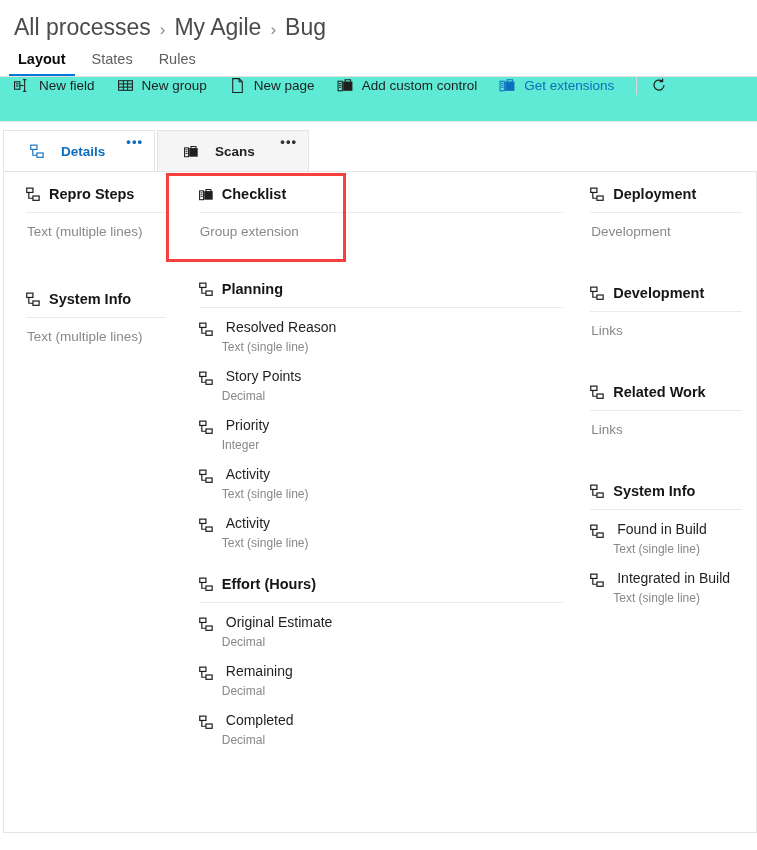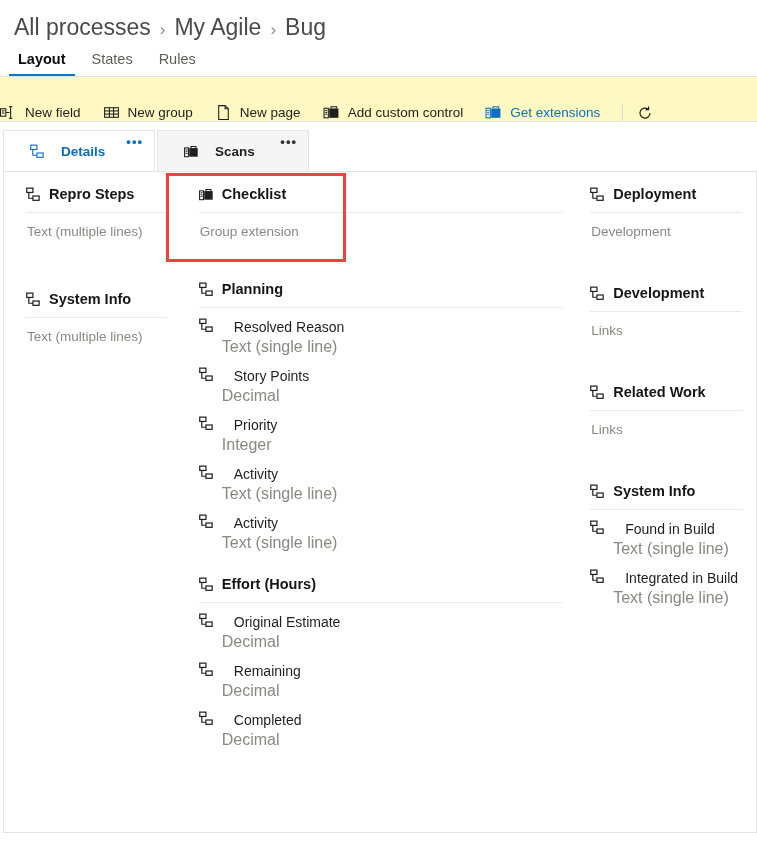--- a/index.html
+++ b/index.html
@@ -58,24 +58,25 @@
     content: "";
     position: absolute;
     left: 0; right: 0; bottom: 0;
     height: 2px;
     background: #0078d4;
   }
 
   
   .toolbar {
     display: flex;
-    align-items: flex-end;
+    align-items: flex-start;
     height: 45px;
+    padding-left: 14px;
     border-bottom: 1px solid #e6e6e6;
-    background: #fef9c3;
+    background: #5eead4;
   }
   .cmd {
     display: flex;
     align-items: center;
     gap: 8px;
     font-size: 13.5px;
     color: #1f1f1f;
     margin-right: 22px;
     cursor: pointer;
     white-space: nowrap;
@@ -178,27 +179,27 @@
     color: #8a8886;
     padding-left: 1px;
     line-height: 18px;
   }
 
   .field {
     margin-bottom: 11px;
     cursor: pointer;
   }
   .field-name {
-    display: flex; align-items: flex-start; gap: 20px;
+    display: flex; align-items: flex-end; gap: 12px;
     font-size: 14px;
     color: #1f1f1f;
     line-height: 19px;
   }
   .field-type {
-    font-size: 16px;
+    font-size: 12px;
     color: #8a8886;
     padding-left: 23px;
     line-height: 18px;
     margin-top: 1px;
   }
 
   .tree-icon { width: 15px; height: 15px; flex: none; display: block; }
   .ext-icon  { width: 15px; height: 16px; flex: none; display: block; }
 
   

